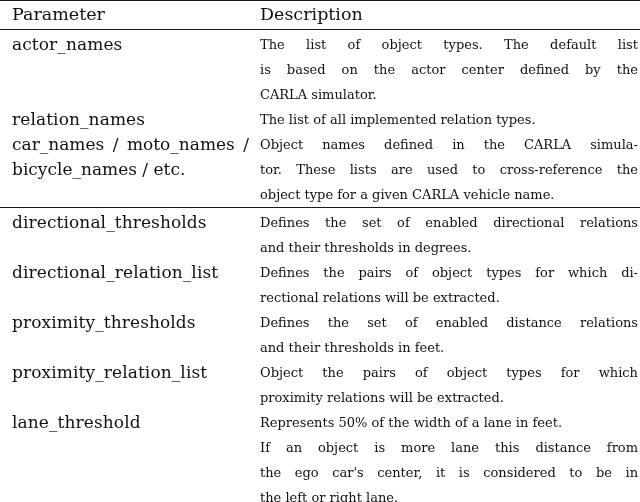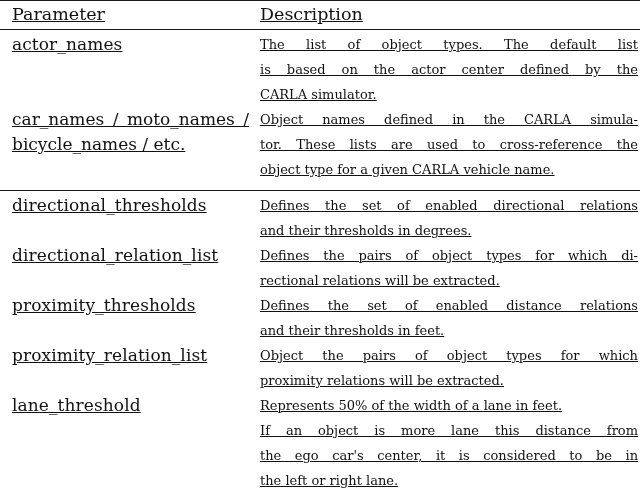--- a/index.html
+++ b/index.html
@@ -14,21 +14,20 @@
     font-family: "DejaVu Serif", "Liberation Serif", serif;
     color: #111111;
     -webkit-font-smoothing: antialiased;
   }
 
   .page {
     position: relative;
     width: 584px;
     height: 502px;
     box-sizing: border-box;
-    text-decoration: underline;
   }
 
   
   table.cfg-table {
     width: 640px;
     border-collapse: collapse;
     table-layout: fixed;
     margin: 0;
   }
 
@@ -77,21 +76,21 @@
     display: block;
     text-align: justify;
     text-align-last: justify;
     white-space: nowrap;
   }
   .jline.last {
     text-align-last: left;
   }
 
   .row-pad-top > td { padding-top: 2px; }
-  .row-pad-bot > td { padding-bottom: 8px; }
+  .row-pad-bot > td { padding-bottom: 0px; }
 
   .underscore-name { letter-spacing: 0.1px; }
 </style>
 </head>
 <body>
 
 <div class="page">
 
   <table class="cfg-table">
     <colgroup>
@@ -112,20 +111,28 @@
         <td class="param-cell">
           <span class="underscore-name">actor_names</span>
         </td>
         <td class="desc-cell">
           <span class="jline">The list of object types.  The default list</span>
           <span class="jline">is based on the actor center defined by the</span>
           <span class="jline last">CARLA simulator.</span>
         </td>
       </tr>
 
+      <tr>
+        <td class="param-cell">
+          <span class="underscore-name">relation_names</span>
+        </td>
+        <td class="desc-cell">
+          <span class="jline last">The list of all implemented relation types.</span>
+        </td>
+      </tr>
 
       <tr class="row-pad-bot">
         <td class="param-cell">
           <span class="jline">car_names / moto_names /</span>
           <span class="jline last">bicycle_names / etc.</span>
         </td>
         <td class="desc-cell">
           <span class="jline">Object names defined in the CARLA simula-</span>
           <span class="jline">tor. These lists are used to cross-reference the</span>
           <span class="jline last">object type for a given CARLA vehicle name.</span>

